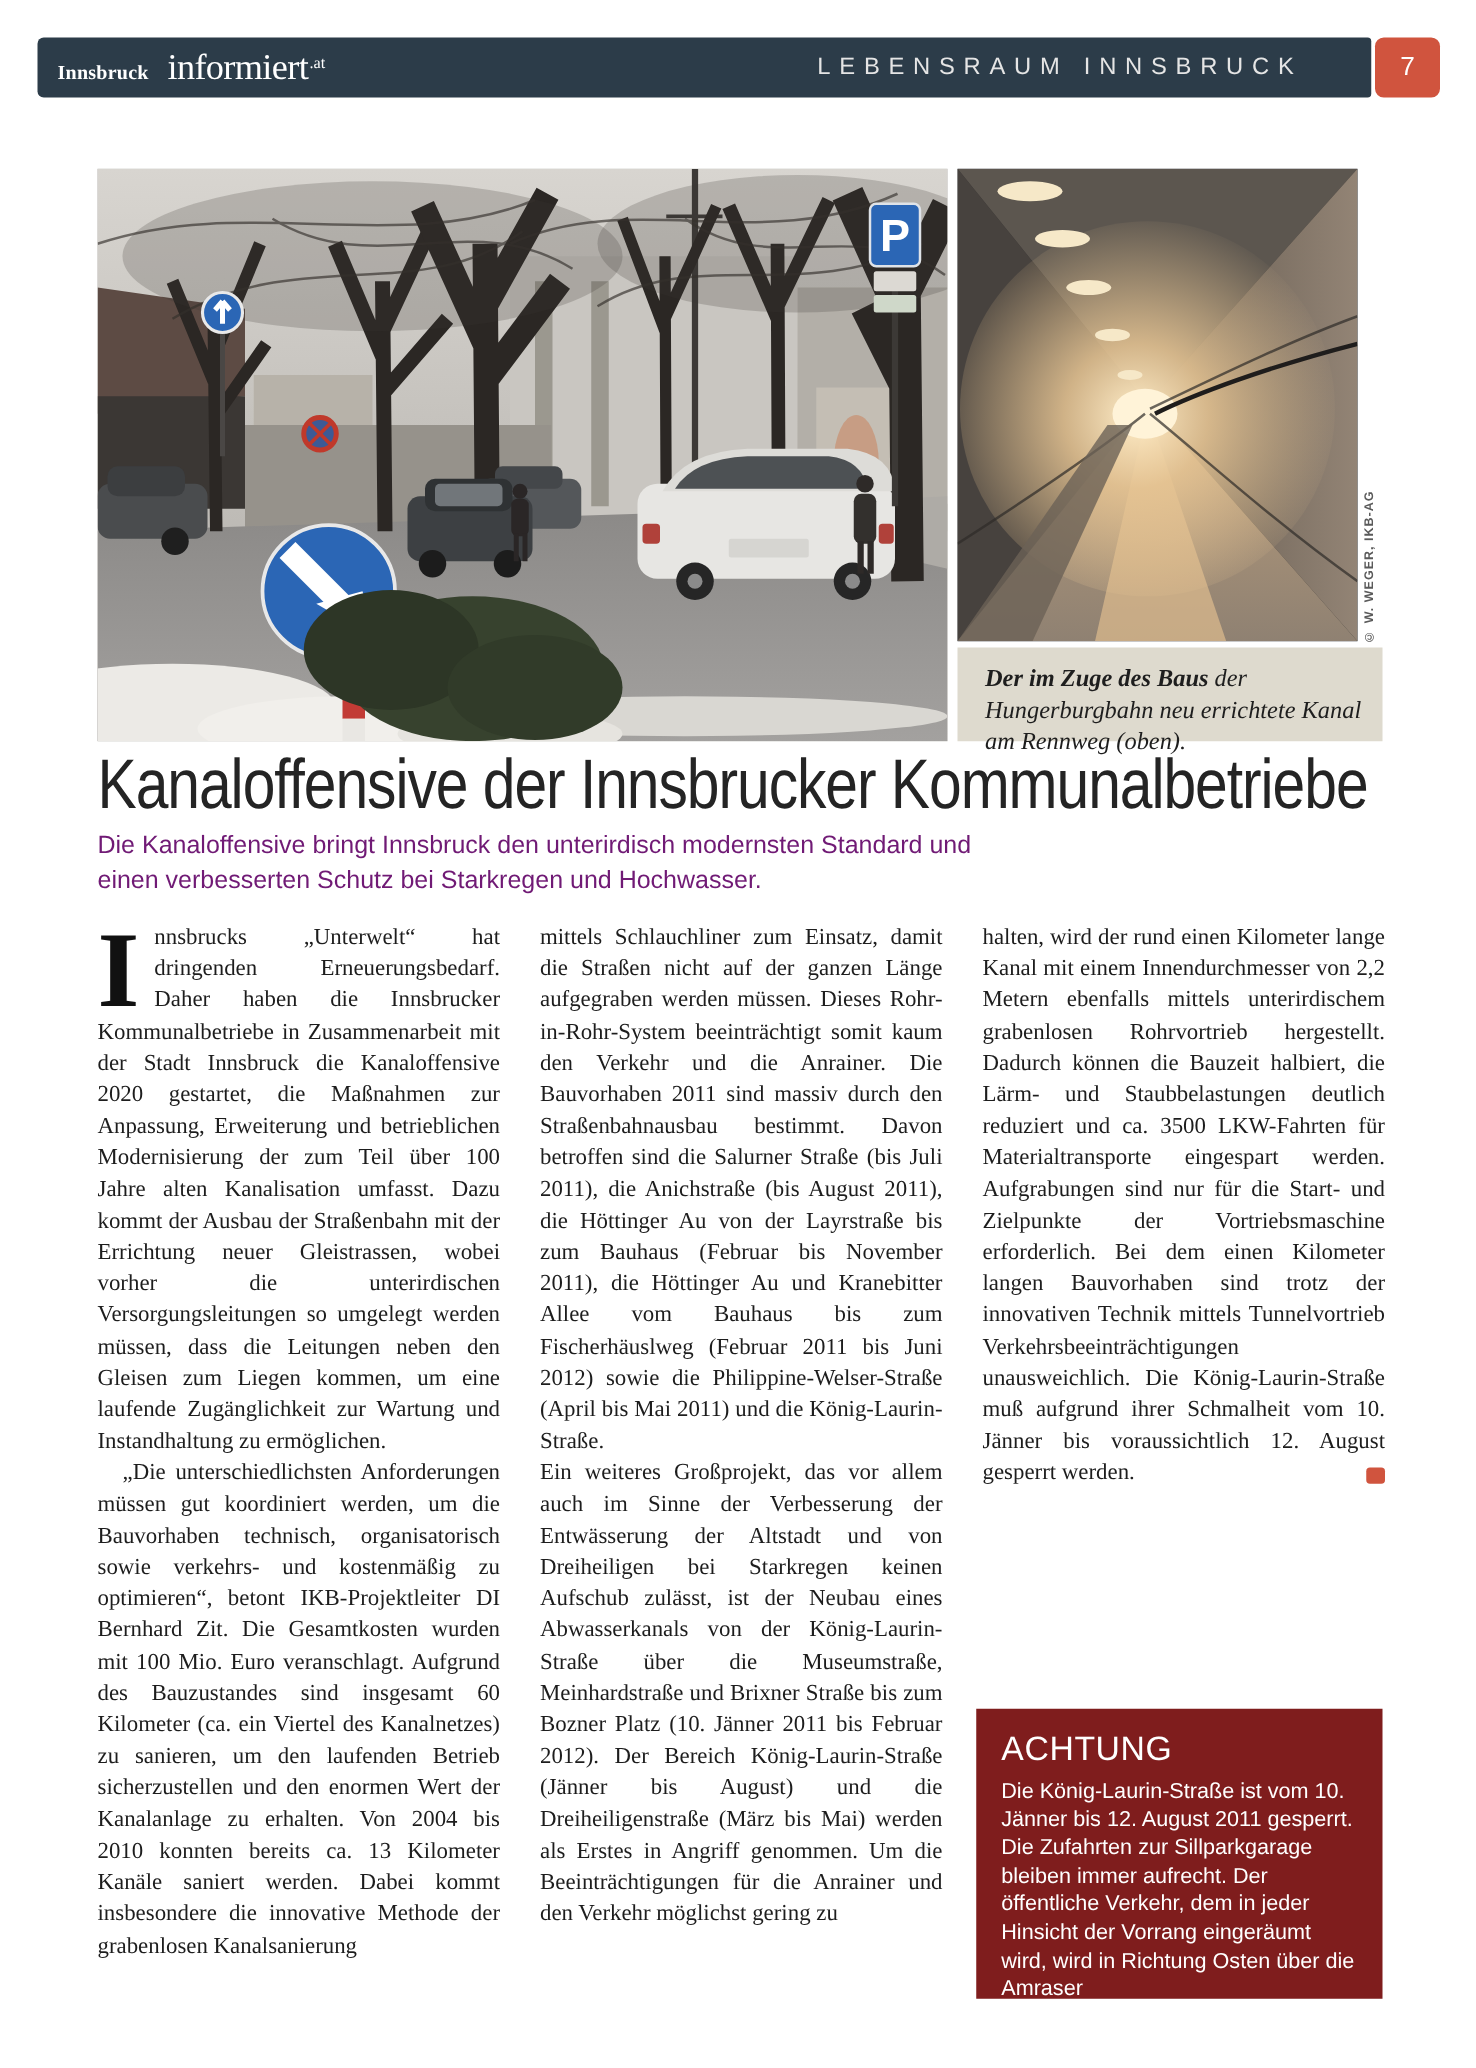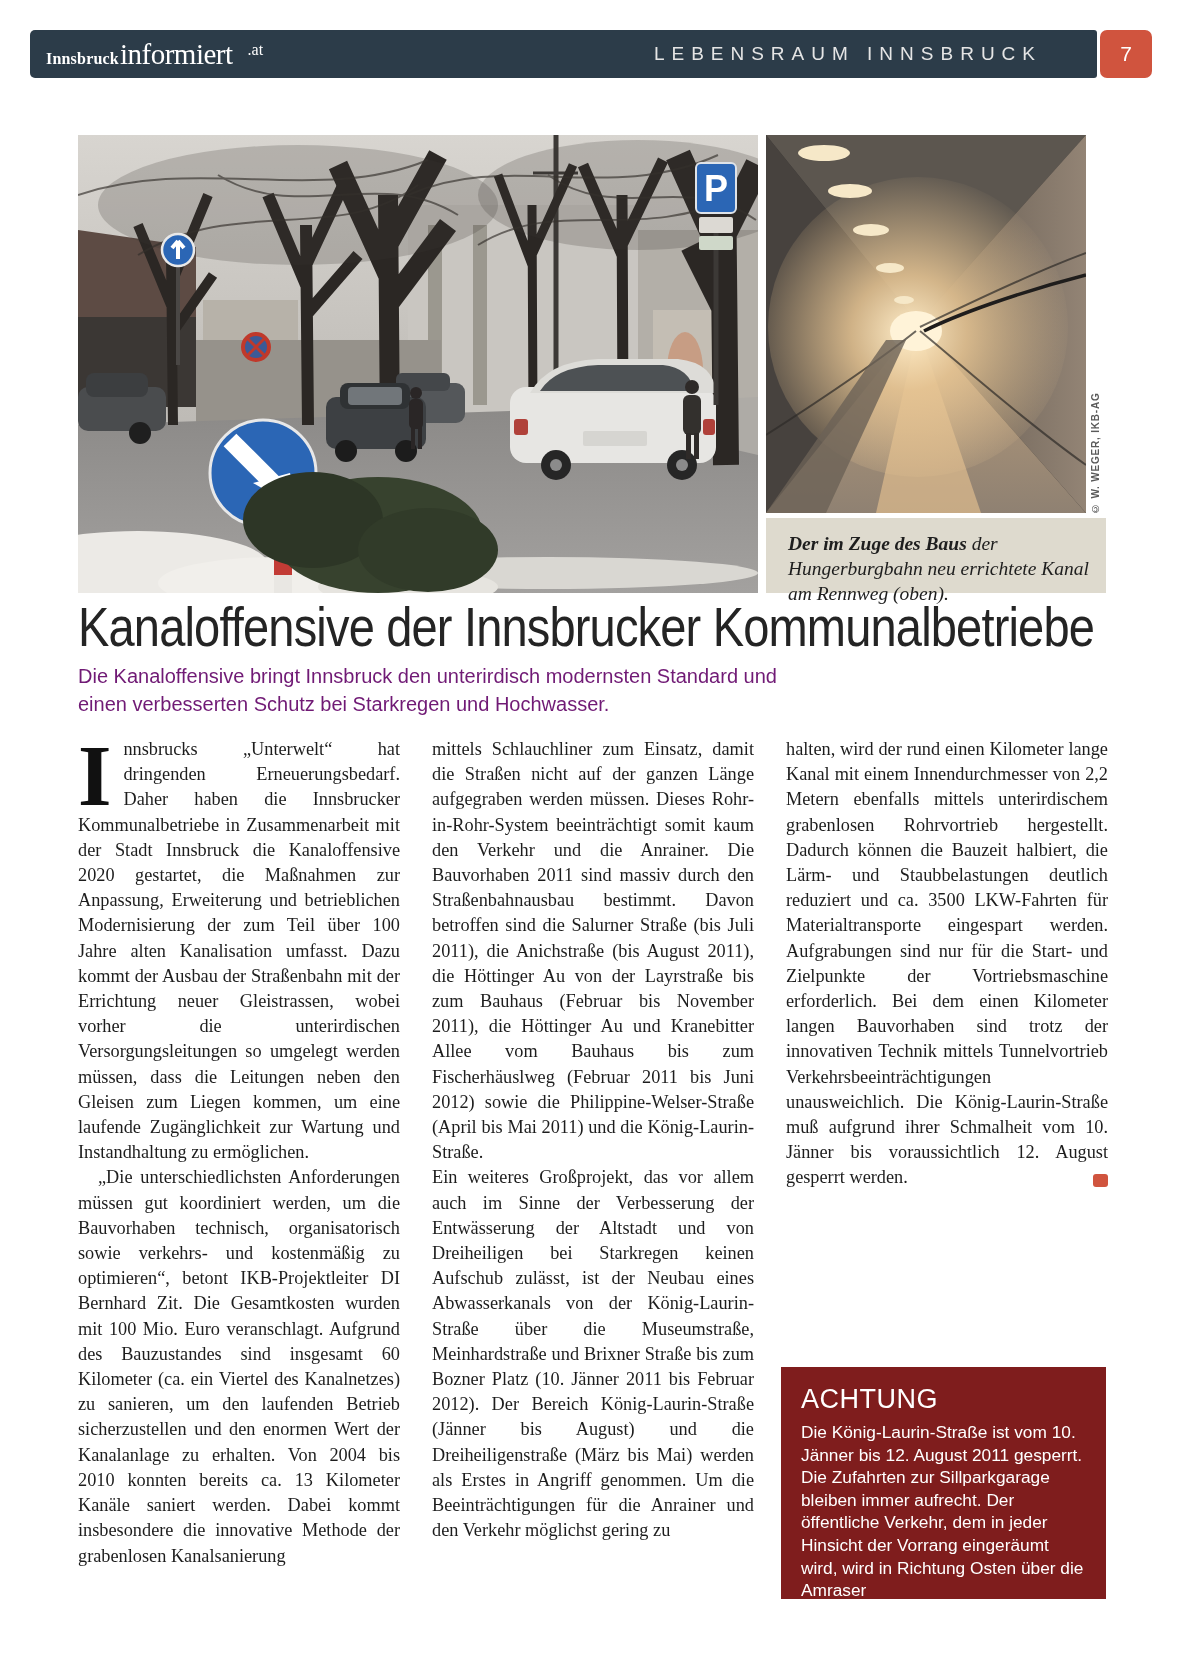--- a/index.html
+++ b/index.html
@@ -5,22 +5,22 @@
   html,body{margin:0;padding:0;background:#ffffff;}
   body{width:1181px;height:1654px;position:relative;overflow:hidden;
        font-family:"Liberation Sans",sans-serif;}
 
   
   .masthead{position:absolute;left:30px;top:30px;width:1067px;height:48px;
     background:#2c3c49;border-radius:5px 3px 3px 5px;display:flex;align-items:center;
     justify-content:space-between;padding:0 55px 0 16px;box-sizing:border-box;}
   .logo{color:#fff;font-family:"Liberation Serif",serif;white-space:nowrap;display:flex;align-items:baseline;}
   .logo .l1{font-size:16px;font-weight:700;letter-spacing:.2px;}
-  .logo .l2{font-size:29px;letter-spacing:-.5px;margin-left:1px;}
-  .logo .l3{font-size:16px;position:relative;top:-9px;margin-left:15px;}
+  .logo .l2{font-size:29px;letter-spacing:-.5px;margin-left:15px;}
+  .logo .l3{font-size:13px;position:relative;top:-9px;margin-left:1px;}
   .section-title{color:#e5e5e5;font-size:19px;letter-spacing:7px;font-weight:400;white-space:nowrap;}
   .pagebox{position:absolute;left:1100px;top:30px;width:52px;height:48px;background:#d0543e;
     border-radius:7px;display:flex;align-items:center;justify-content:center;
     color:#fff;font-size:21px;}
 
   
   .photo-street{position:absolute;left:78px;top:135px;width:680px;height:458px;overflow:hidden;background:#b9b6b1;}
   .photo-tunnel{position:absolute;left:766px;top:135px;width:320px;height:378px;overflow:hidden;background:#3a3a3c;}
   .photo-street svg,.photo-tunnel svg{display:block;}
   .street-caption{position:absolute;right:16px;bottom:12px;text-align:right;

